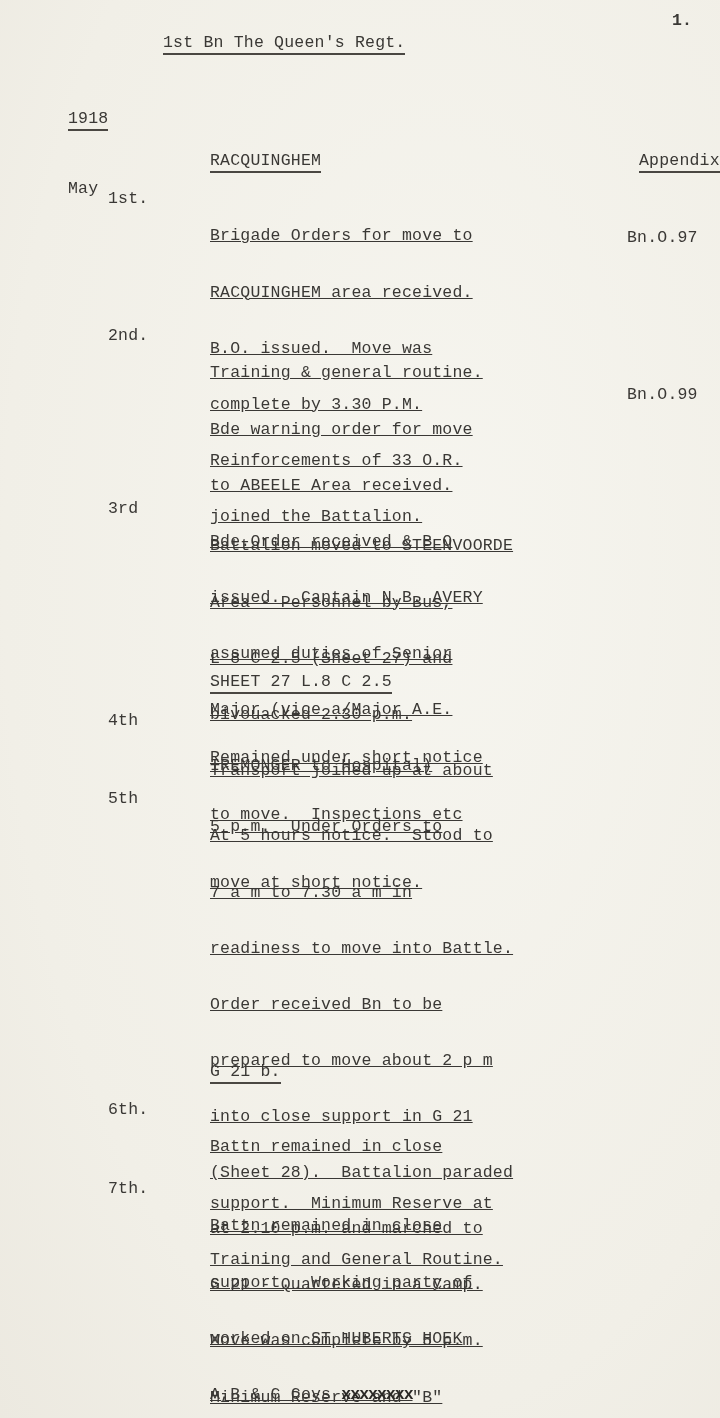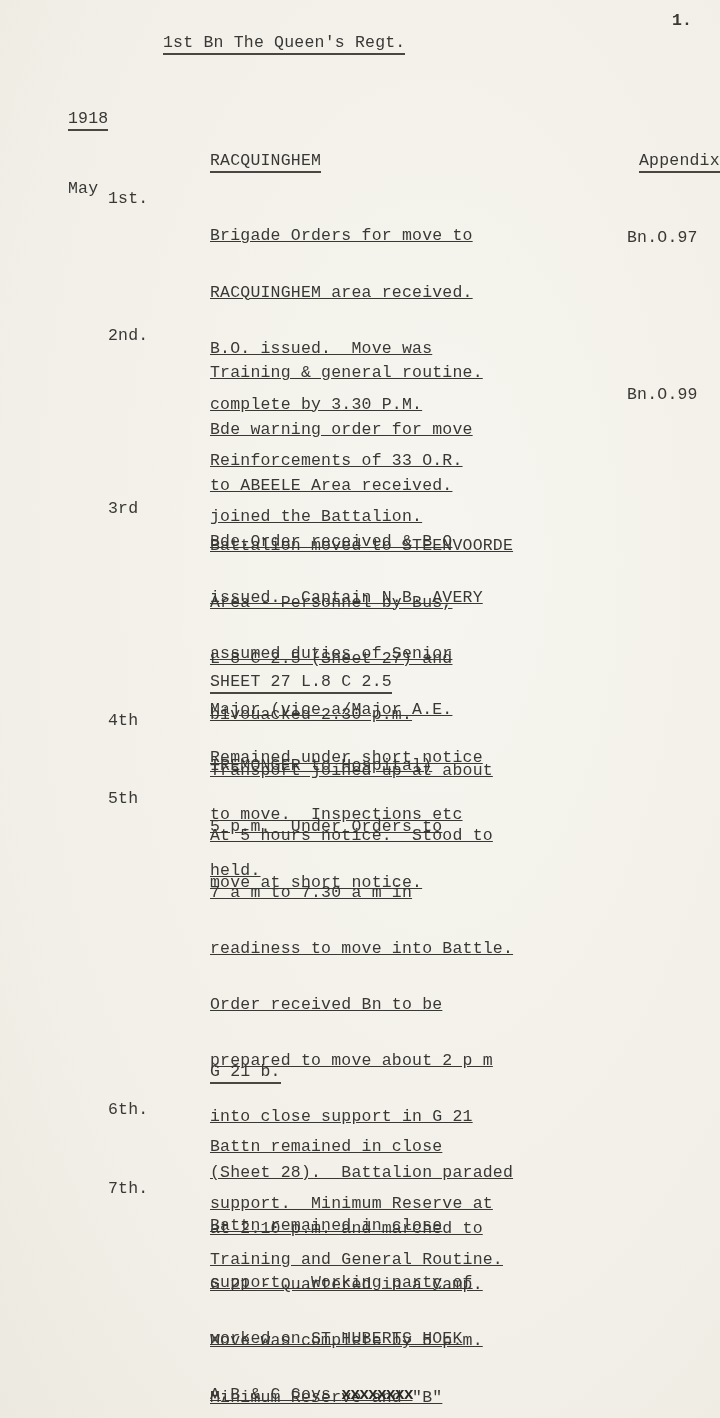--- a/index.html
+++ b/index.html
@@ -78,21 +78,20 @@
     <p>5 p.m.  Under Orders to</p>
     <p>move at short notice.</p>
   </div>
 
   <div class="abs heading ul" style="top:673px">SHEET 27 L.8 C 2.5</div>
 
   <div class="abs day" style="top:712px">4th</div>
   <div class="abs body" style="top:712px">
     <p>Remained under short notice</p>
     <p>to move.  Inspections etc</p>
-    <p>held.</p>
   </div>
 
   <div class="abs day" style="top:790px">5th</div>
   <div class="abs body" style="top:790px">
     <p>At 5 hours notice.  Stood to</p>
     <p>7 a m to 7.30 a m in</p>
     <p>readiness to move into Battle.</p>
     <p>Order received Bn to be</p>
     <p>prepared to move about 2 p m</p>
     <p>into close support in G 21</p>

